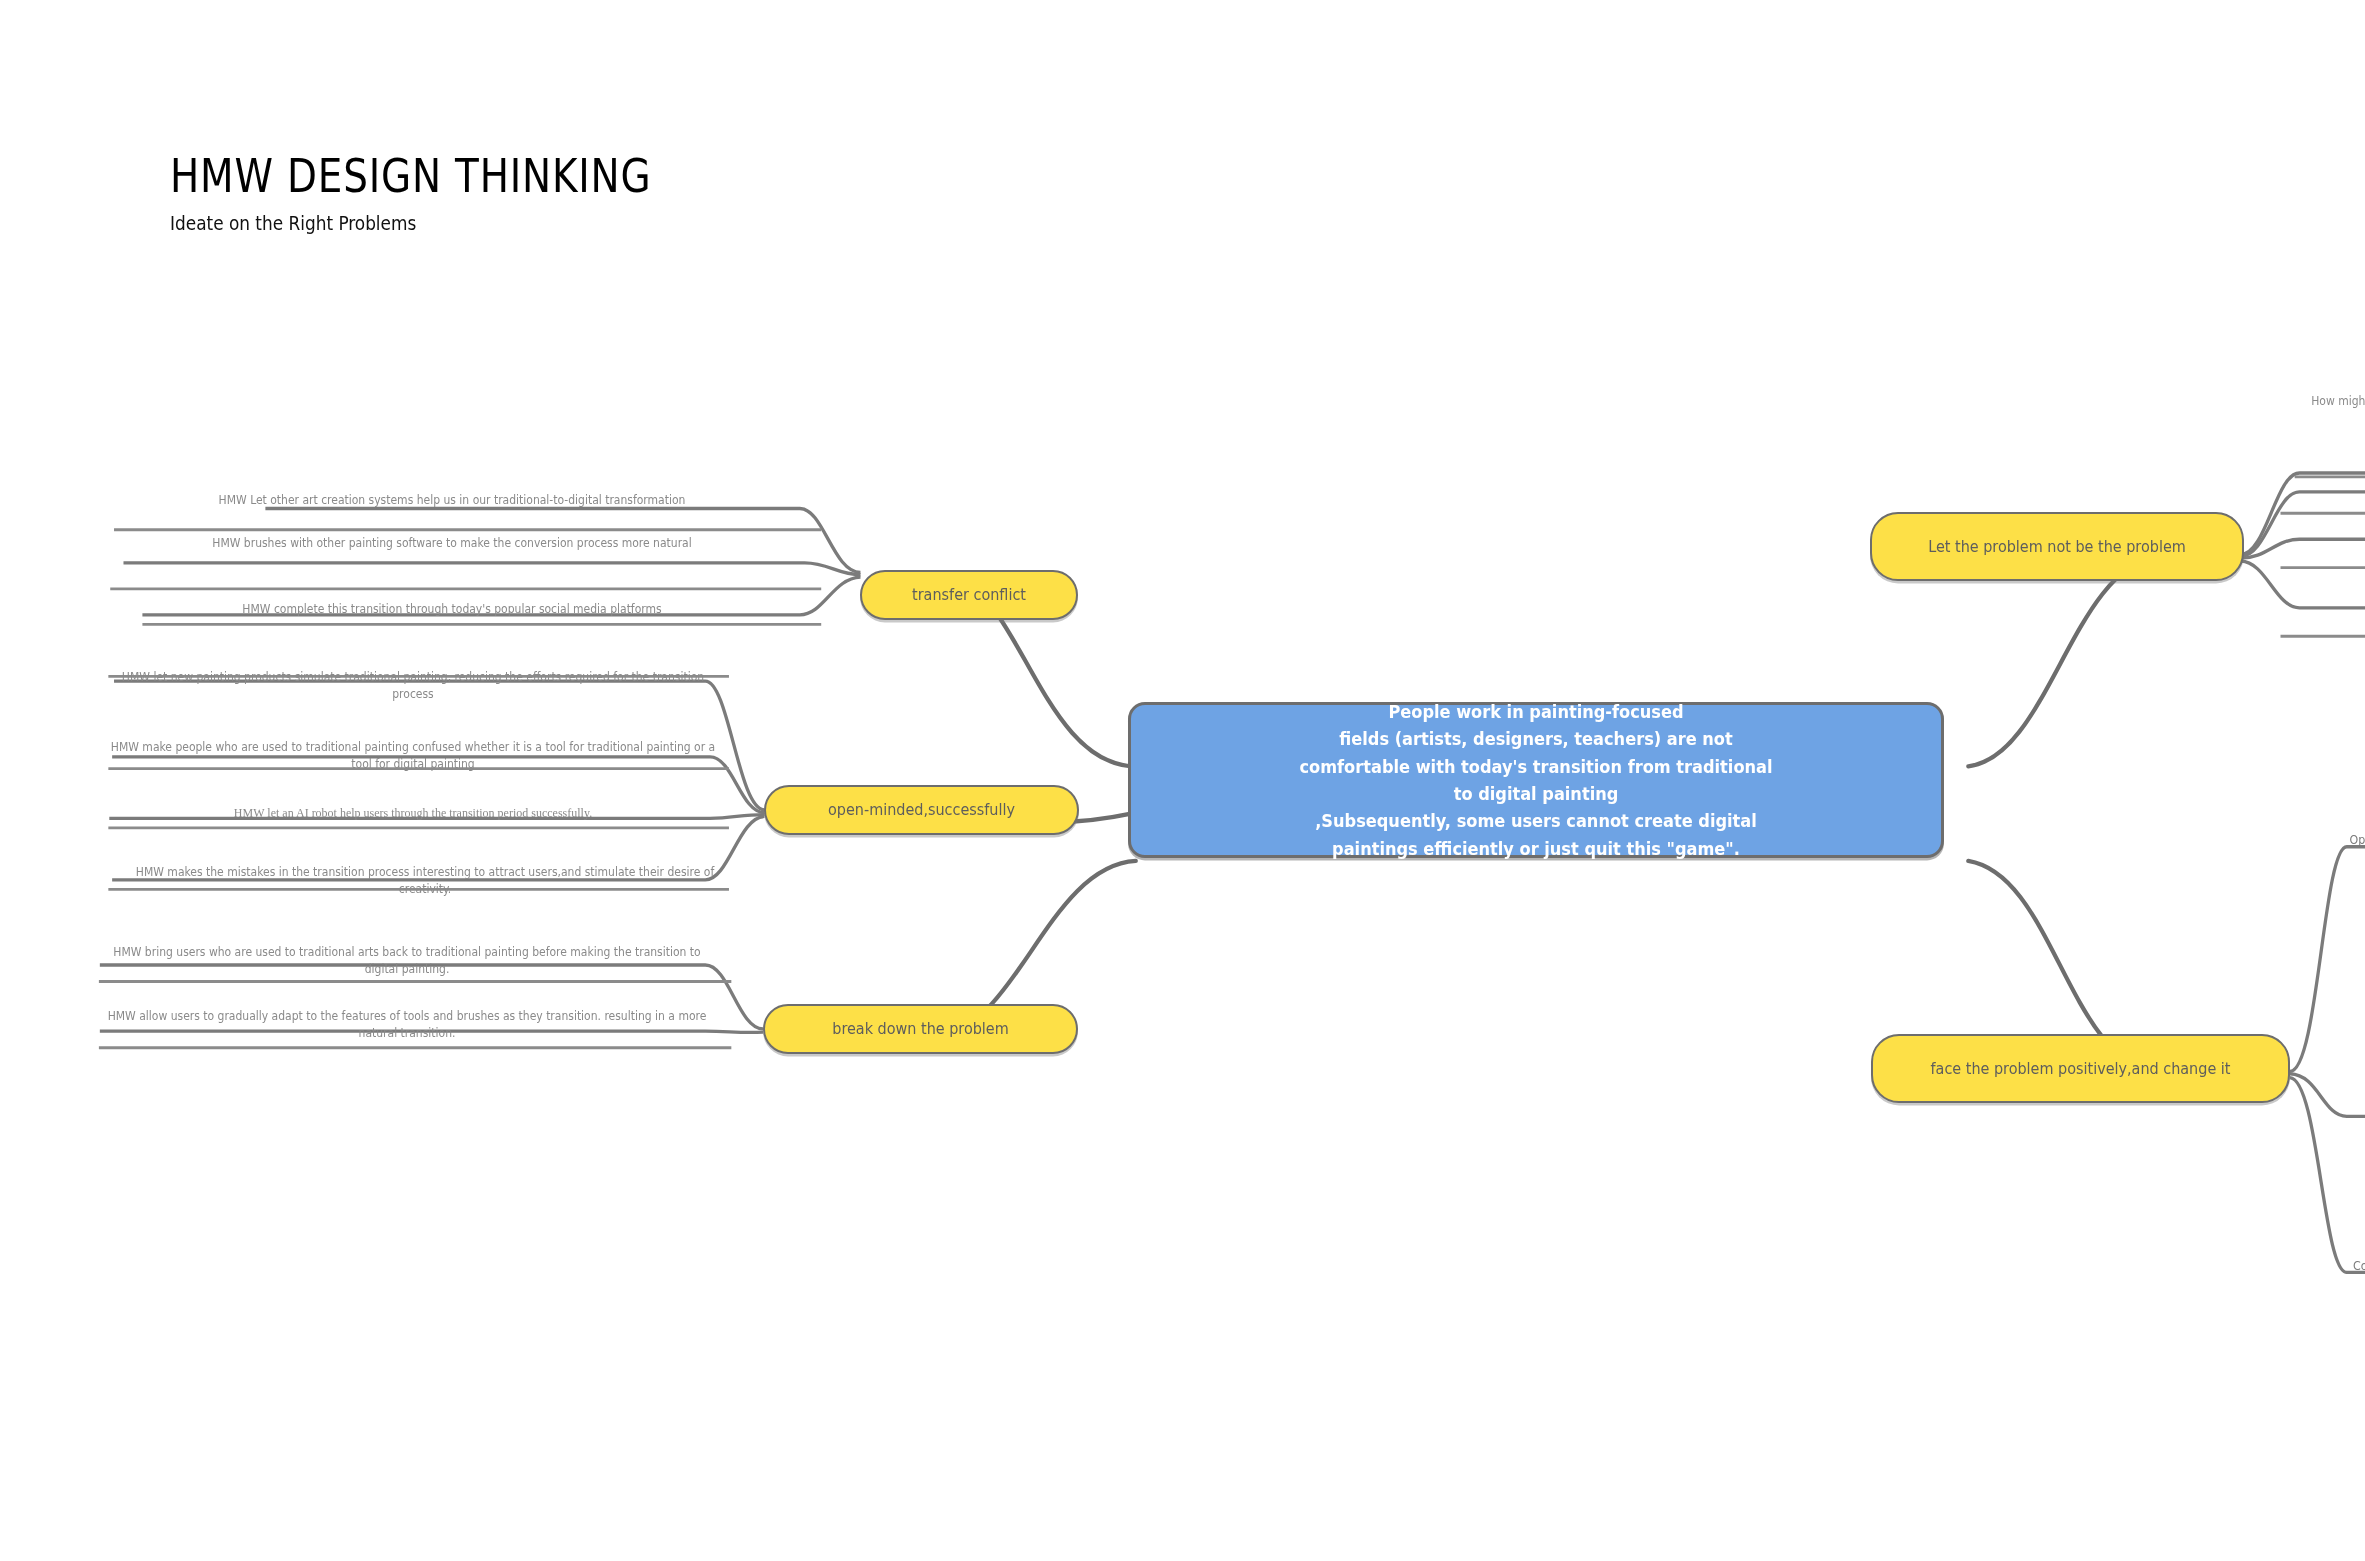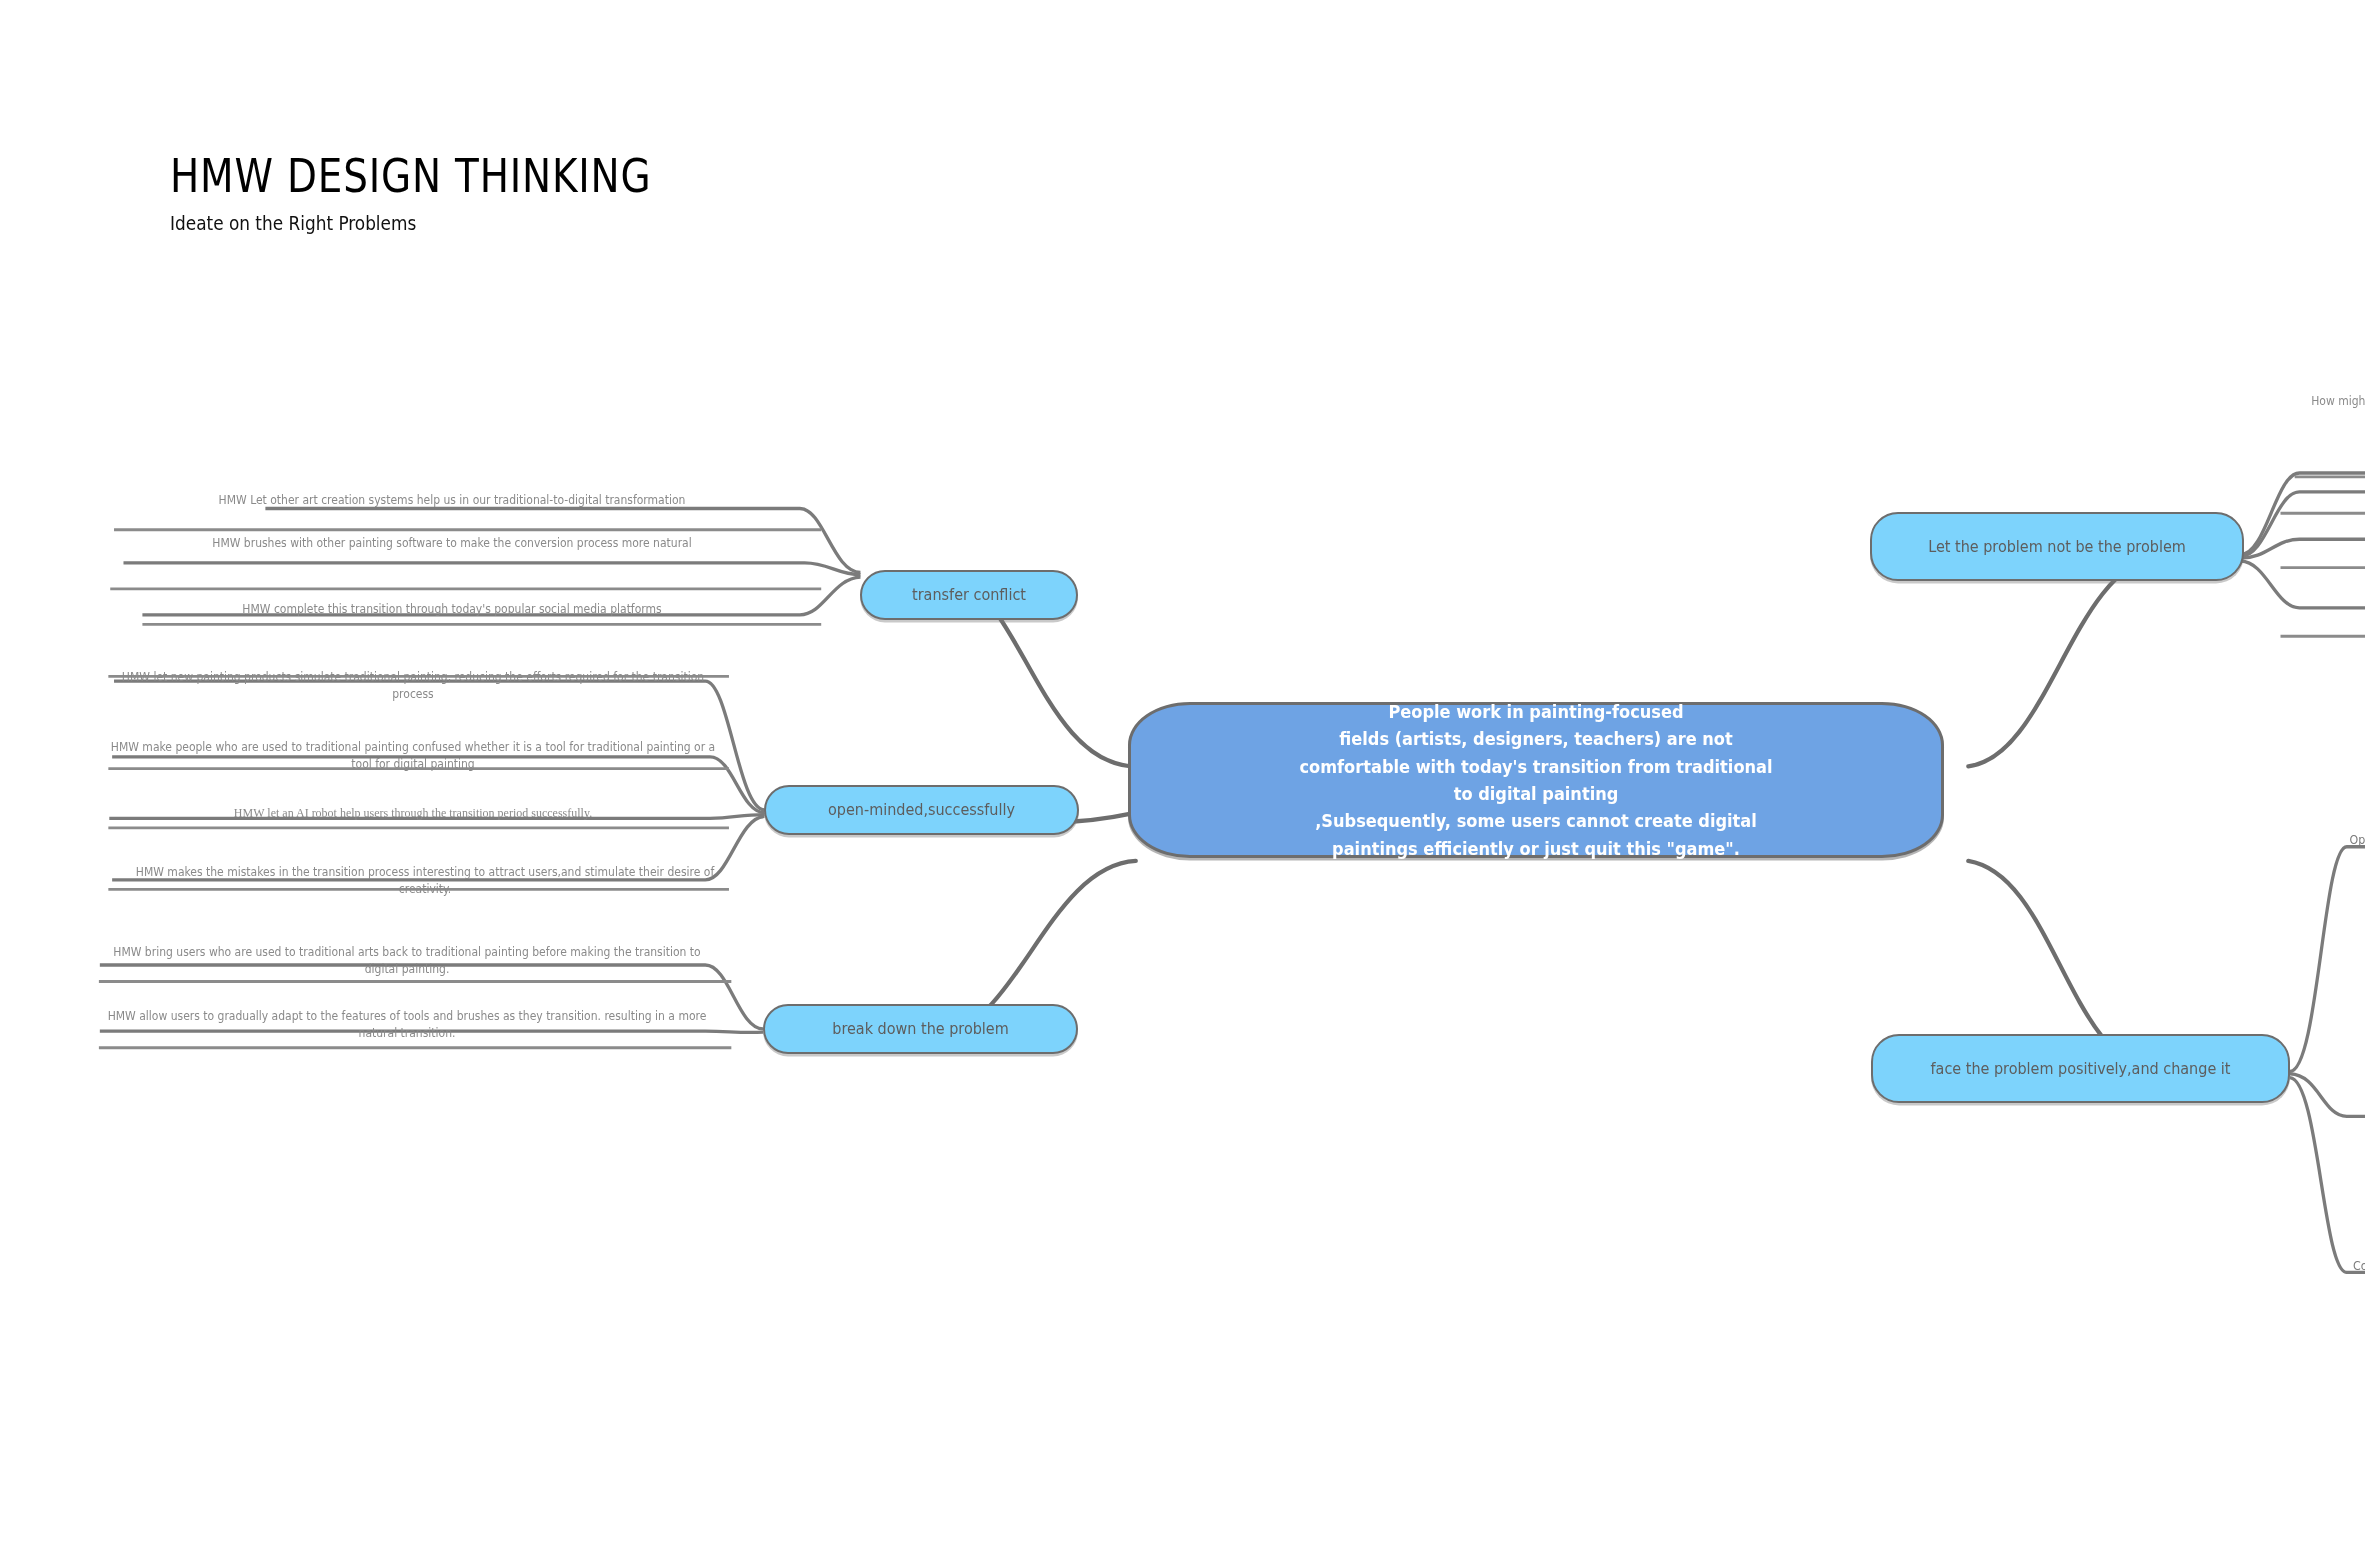--- a/index.html
+++ b/index.html
@@ -65,21 +65,21 @@
     color: #ffffff;
     font-weight: bold;
     font-size: 18px;
     line-height: 1.52;
     padding: 8.5px 28px;
     box-shadow: 0 2.4px 0 rgba(90,90,90,0.45);
     font-family: "DejaVu Sans Condensed", "Liberation Sans Narrow", "Liberation Sans", sans-serif;
   }
 
   .branch-node {
-    background: #7dd3fc;
+    background: #fde047;
     border: 2.8px solid #6d6d6d;
     border-radius: 28px;
     color: #5d5d5d;
     font-size: 16px;
     line-height: 1.35;
     padding: 4.7px 14px;
     box-shadow: 0 2.4px 0 rgba(120,120,120,0.40);
     font-family: "DejaVu Sans Condensed", "Liberation Sans Narrow", "Liberation Sans", sans-serif;
   }
 
@@ -201,21 +201,21 @@
   <g fill="none" stroke="#7b7b7b" stroke-width="6">
     <path d="M5250,2688 C5310,2688 5320,2600 5370,2600 L5430,2600"></path>
     <path d="M5250,2694 C5310,2696 5320,2700 5370,2700 L5430,2700"></path>
   </g>
   <g fill="none" stroke="#8b8b8b" stroke-width="6">
     <path d="M5430,2625 L6490,2625"></path>
     <path d="M5430,2745 L6490,2745"></path>
   </g>
 </svg>
 
-<div class="node root-node" style="left:1128px; top:702px; width:816px; height:156px;">
+<div class="node root-node" style="left:1128px; top:702px; width:816px; height:156px;border-radius:17px;">
   <div>
     <div>People work in painting-focused</div>
     <div>fields (artists, designers, teachers) are not</div>
     <div>comfortable with today's transition from traditional</div>
     <div>to digital painting</div>
     <div>,Subsequently, some users cannot create digital</div>
     <div>paintings efficiently or just quit this "game".</div>
   </div>
 </div>
 

